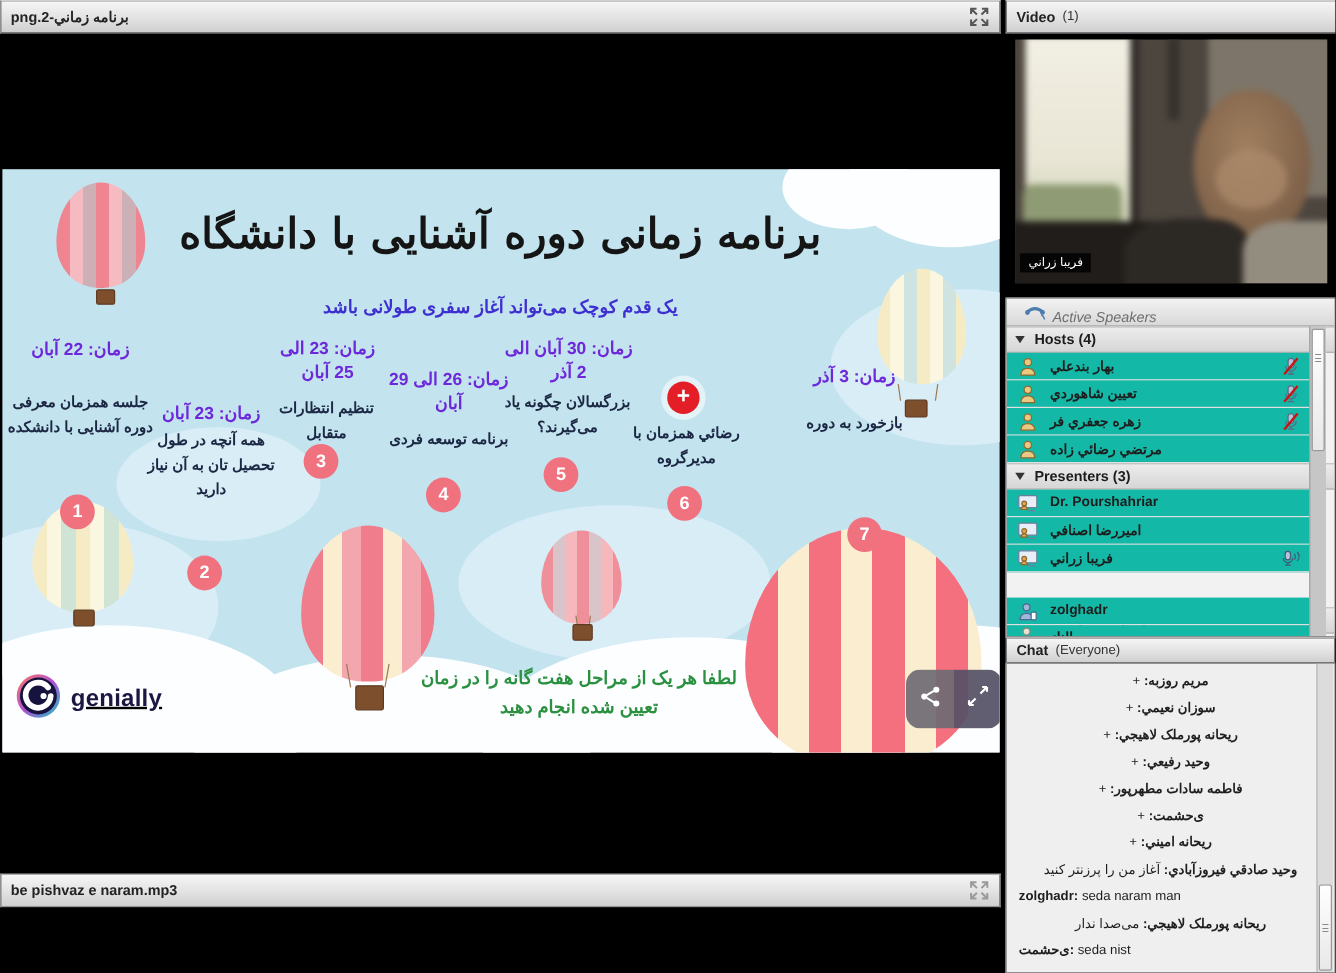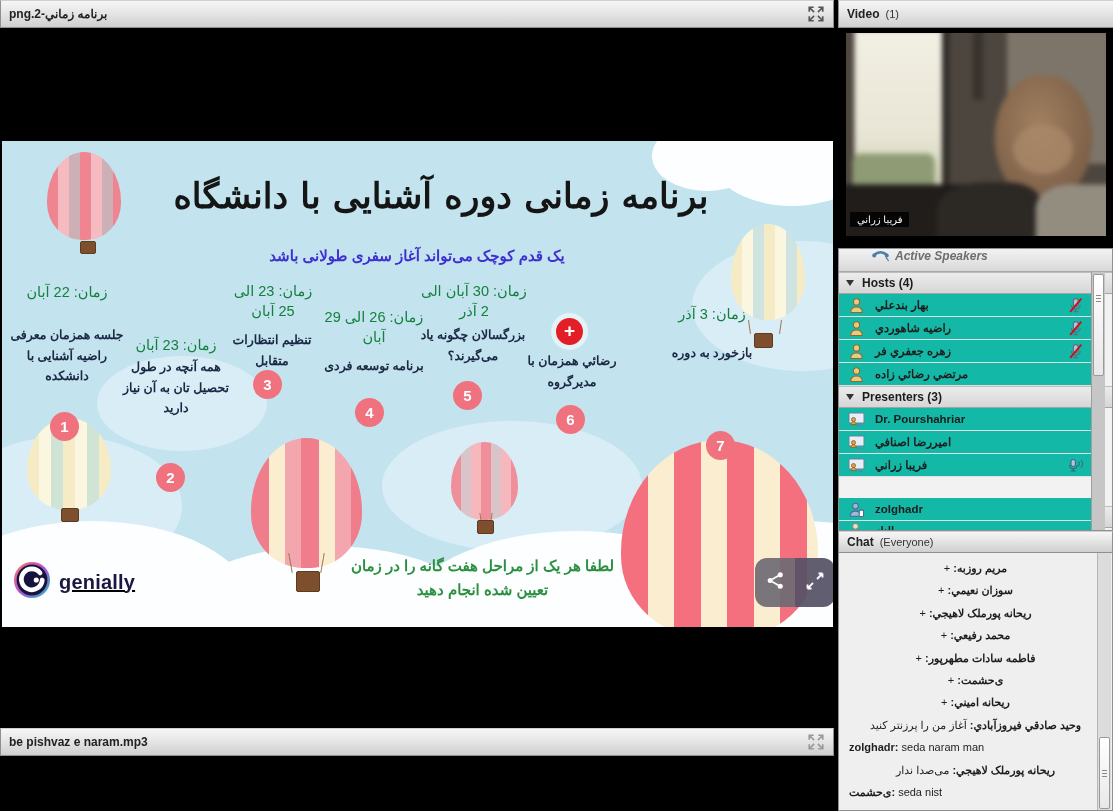--- a/index.html
+++ b/index.html
@@ -16,25 +16,25 @@
   .pod-resize svg{width:18px;height:18px;}
   
   .share-header{left:0;top:0;width:834px;}
   .audio-header{left:0;top:728px;width:834px;}
   
   #slide{position:absolute;left:2px;top:141px;width:831px;height:486px;background:#c3e4ef;overflow:hidden;}
   .cloud{position:absolute;border-radius:50%;}
   .cl-blue{background:#d9edf7;}
   .cl-white{background:#fdfeff;}
   .sl-title{position:absolute;left:100px;top:34px;width:630px;text-align:center;direction:rtl;
-    font-family:"DejaVu Serif","Liberation Serif",serif;font-size:35px;font-weight:bold;color:#151515;padding-left:24px;}
+    font-family:"DejaVu Serif","Liberation Serif",serif;font-size:35px;font-weight:bold;color:#151515;}
   .sl-sub{position:absolute;left:115px;top:106px;width:600px;text-align:center;direction:rtl;
     font-size:15px;font-weight:bold;color:#3e2fd0;}
-  .sl-date{position:absolute;direction:rtl;text-align:center;font-size:14.5px;font-weight:normal;
-    color:#15803d;line-height:1.4;}
+  .sl-date{position:absolute;direction:rtl;text-align:center;font-size:14.5px;font-weight:bold;
+    color:#6d28d9;line-height:1.4;}
   .sl-desc{position:absolute;direction:rtl;text-align:center;font-size:12.5px;font-weight:bold;
     color:#1b2743;line-height:1.65;}
   .sl-circle{position:absolute;width:29px;height:29px;border-radius:50%;background:#f1727f;
     color:#fff;font-size:15px;font-weight:bold;text-align:center;line-height:29px;}
   .plus-badge{position:absolute;left:554px;top:177px;width:27px;height:27px;border-radius:50%;
     background:#e41e26;color:#fff;font-size:19px;font-weight:bold;text-align:center;line-height:26px;
     box-shadow:0 0 0 5px rgba(255,255,255,.55);}
   .s1d{left:6px;top:141px;width:118px;} .s1t{left:2px;top:184px;width:126px;}
   .s2d{left:124px;top:194px;width:100px;} .s2t{left:118px;top:216px;width:112px;}
   .s3d{left:222px;top:140px;width:98px;} .s3t{left:218px;top:189px;width:104px;}
@@ -73,21 +73,21 @@
   #v-scene{position:absolute;left:846px;top:33px;width:260px;height:203px;background:#4d463f;overflow:hidden;}
   #v-blur{position:absolute;inset:0;filter:blur(2.5px);transform:scale(1.03);}
   .vs{position:absolute;}
   #v-chip{position:absolute;left:4px;bottom:9px;background:rgba(0,0,0,.8);color:#fff;
     font-size:10px;padding:2px 7px;direction:rtl;}
   
   .att-body{position:absolute;left:838px;top:248px;width:275px;height:283px;background:#f2f2f2;
     border:1px solid #8f8f8f;box-sizing:border-box;overflow:hidden;}
   .att-toolbar{position:absolute;left:0;top:0;width:100%;height:23px;box-sizing:border-box;
     background:linear-gradient(#f2f2f2,#d9d9d9);border-bottom:1px solid #a8a8a8;
-    display:flex;align-items:flex-start;padding:0 25px;font-weight:bold;}
+    display:flex;align-items:flex-end;padding:0 7px;}
   .att-toolbar span{font-size:12px;font-style:italic;color:#6e6e6e;margin-left:7px;}
   .sect{position:absolute;left:0;width:100%;height:22px;box-sizing:border-box;
     background:linear-gradient(#ececec,#d6d6d6);border-top:1px solid #bdbdbd;border-bottom:1px solid #a5a5a5;
     display:flex;align-items:center;padding:0 7px;cursor:pointer;}
   .tri{width:0;height:0;border-left:4.5px solid transparent;border-right:4.5px solid transparent;
     border-top:6px solid #333;margin-right:8px;flex:0 0 auto;}
   .sect b{font-size:12px;color:#1c1c1c;}
   .arow{position:absolute;left:0;width:254px;height:23px;box-sizing:border-box;
     border-bottom:1px solid #e0e0e0;display:flex;align-items:center;padding:0 9px;background:#14b8a6;cursor:pointer;}
   .arow .nm{font-size:11.5px;font-weight:bold;color:#1d1d1d;margin-left:10px;white-space:nowrap;}
@@ -160,21 +160,21 @@
     <div class="bstr" style="left:478px;top:372px;height:8px;transform:rotate(-8deg);"></div>
     <div class="bstr" style="left:489px;top:372px;height:8px;transform:rotate(8deg);"></div>
     <div class="basket" style="left:475px;top:379px;width:15px;height:12px;"></div>
 
     <div class="balloon b6"></div>
 
     <div class="sl-title">برنامه زمانی دوره آشنایی با دانشگاه</div>
     <div class="sl-sub">یک قدم کوچک می‌تواند آغاز سفری طولانی باشد</div>
 
     <div class="sl-date s1d">زمان: 22 آبان</div>
-    <div class="sl-desc s1t">جلسه همزمان معرفی راضيه آشنایی با دانشکده</div>
+    <div class="sl-desc s1t">جلسه همزمان معرفی دوره آشنایی با دانشکده</div>
     <div class="sl-circle c1">1</div>
 
     <div class="sl-date s2d">زمان: 23 آبان</div>
     <div class="sl-desc s2t">همه آنچه در طول تحصیل تان به آن نیاز دارید</div>
     <div class="sl-circle c2">2</div>
 
     <div class="sl-date s3d">زمان: 23 الی 25 آبان</div>
     <div class="sl-desc s3t">تنظیم انتظارات متقابل</div>
     <div class="sl-circle c3">3</div>
 
@@ -298,21 +298,21 @@
             <rect x="5" y="1.5" width="4.6" height="7.5" rx="2.3" fill="#b8c4d6" stroke="#5a6b85"></rect>
             <path d="M3.2 7.5a4.1 4.1 0 0 0 8.2 0M7.3 11.6v2M4.8 13.8h5" fill="none" stroke="#5a6b85"></path>
             <path d="M2 14L12.5 1.5" stroke="#cc1111" stroke-width="1.8"></path>
           </svg></span>
     </div>
     <div class="arow" style="top:68px;">
       <span class="ppl-icn"><svg viewBox="0 0 16 16" width="17" height="17">
             <circle cx="8" cy="4.6" r="2.9" fill="#ecc983" stroke="#8a6b2f"></circle>
             <path d="M2.6 14.6c0-3.6 2.4-5.2 5.4-5.2s5.4 1.6 5.4 5.2z" fill="#ecc983" stroke="#8a6b2f"></path>
           </svg></span>
-      <span class="nm">راضيه شاهوردي</span>
+      <span class="nm">تعیین شاهوردي</span>
       <span class="ric"><svg viewBox="0 0 14 16" width="17" height="17">
             <rect x="5" y="1.5" width="4.6" height="7.5" rx="2.3" fill="#b8c4d6" stroke="#5a6b85"></rect>
             <path d="M3.2 7.5a4.1 4.1 0 0 0 8.2 0M7.3 11.6v2M4.8 13.8h5" fill="none" stroke="#5a6b85"></path>
             <path d="M2 14L12.5 1.5" stroke="#cc1111" stroke-width="1.8"></path>
           </svg></span>
     </div>
     <div class="arow" style="top:91px;">
       <span class="ppl-icn"><svg viewBox="0 0 16 16" width="17" height="17">
             <circle cx="8" cy="4.6" r="2.9" fill="#ecc983" stroke="#8a6b2f"></circle>
             <path d="M2.6 14.6c0-3.6 2.4-5.2 5.4-5.2s5.4 1.6 5.4 5.2z" fill="#ecc983" stroke="#8a6b2f"></path>
@@ -399,21 +399,21 @@
 
   <div class="pod-header chat-header" style="height:22px;">
     <span class="pod-title">Chat</span>
     <span class="pod-sub">(Everyone)</span>
   </div>
 
   <div class="chat-body">
     <div class="chat-line" dir="rtl"><span class="cn">مريم روزبه</span><span>+</span></div>
     <div class="chat-line" dir="rtl"><span class="cn">سوزان نعيمي</span><span>+</span></div>
     <div class="chat-line" dir="rtl"><span class="cn">ريحانه پورملک لاهيجي</span><span>+</span></div>
-    <div class="chat-line" dir="rtl"><span class="cn">محمد رفيعي</span><span>+</span></div>
+    <div class="chat-line" dir="rtl"><span class="cn">وحيد رفيعي</span><span>+</span></div>
     <div class="chat-line" dir="rtl"><span class="cn">فاطمه سادات مطهرپور</span><span>+</span></div>
     <div class="chat-line" dir="rtl"><span class="cn">ی‌حشمت</span><span>+</span></div>
     <div class="chat-line" dir="rtl"><span class="cn">ريحانه اميني</span><span>+</span></div>
     <div class="chat-line" dir="rtl"><span class="cn">وحيد صادقي فيروزآبادي</span><span>آغاز من را پرزنتر کنيد</span></div>
     <div class="chat-line" dir="ltr"><span class="cn">zolghadr</span><span>seda naram man</span></div>
     <div class="chat-line" dir="rtl"><span class="cn">ريحانه پورملک لاهيجي</span><span>می‌صدا ندار</span></div>
     <div class="chat-line" dir="ltr"><span class="cn">ی‌حشمت</span><span>seda nist</span></div>
 
     <div class="chat-scroll">
       <div class="thumb" style="top:184px;height:72px;">

